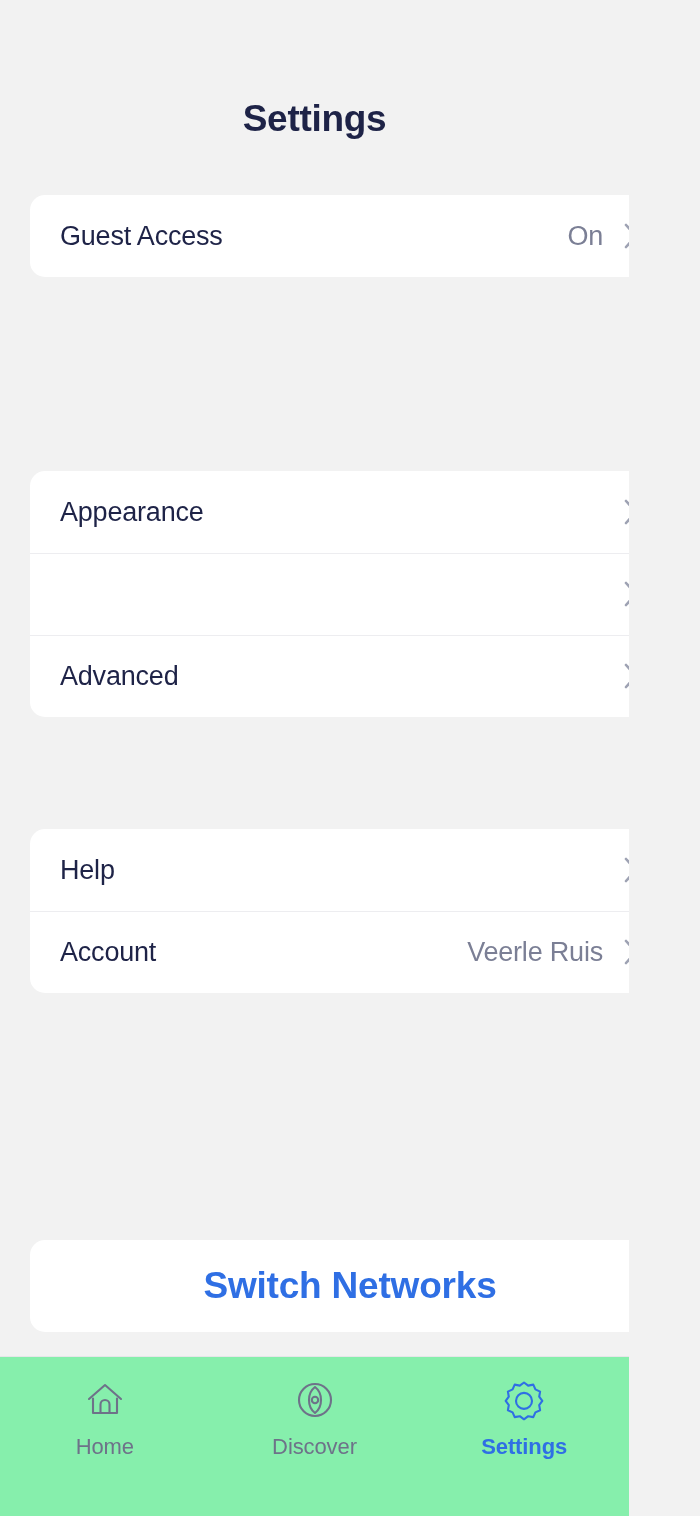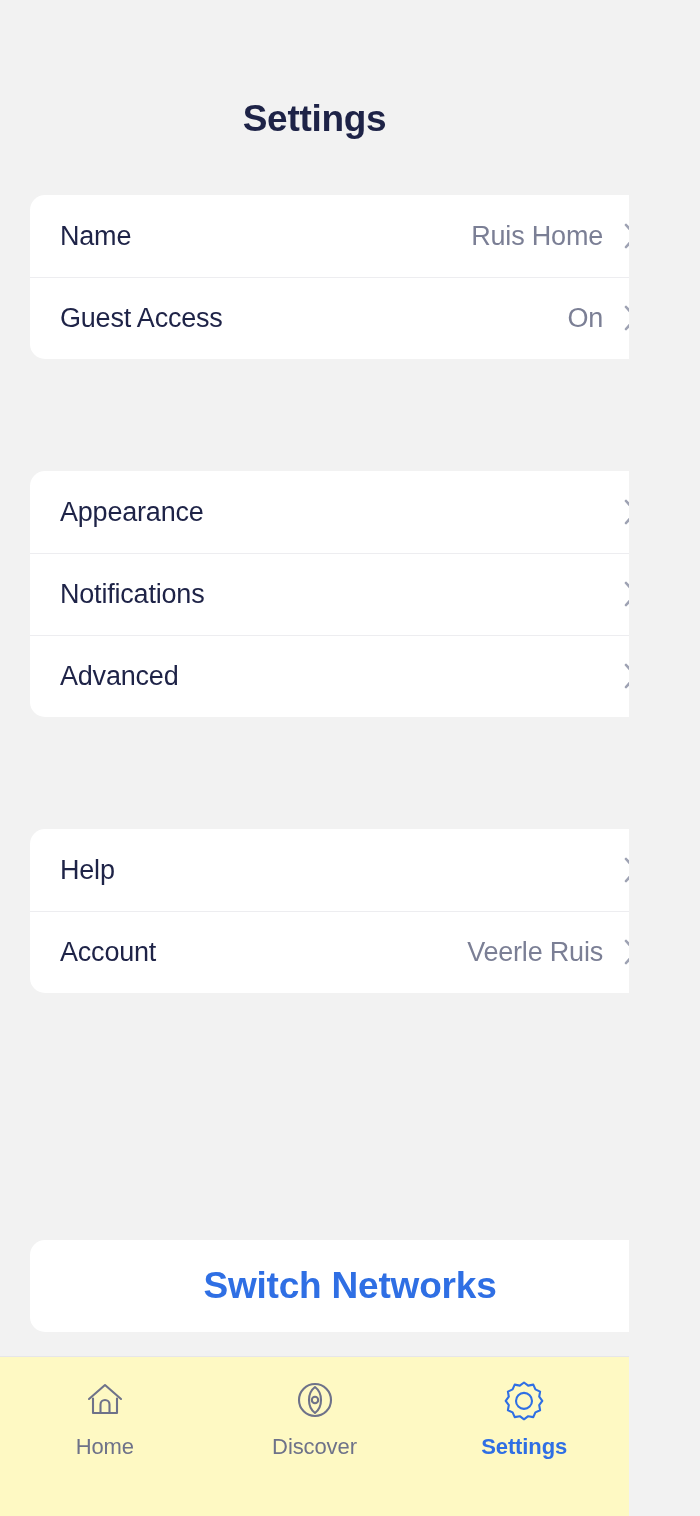--- a/index.html
+++ b/index.html
@@ -100,21 +100,21 @@
     font-weight:bold;
     color:#2f6fe4;
     letter-spacing:-0.2px;
   }
 
   
   .tabbar {
     position:absolute;
     left:0; right:0; bottom:0;
     height:160px;
-    background:#fef9c3;
+    background:#86efac;
     border-top:1px solid #e6e6e9;
     display:flex;
   }
   .tab {
     flex:1 1 0;
     display:flex;
     flex-direction:column;
     align-items:center;
     justify-content:flex-start;
     padding-top:20px;
@@ -140,50 +140,40 @@
 </style>
 </head>
 <body>
 
 <div class="screen">
 
   <h1 class="page-title">Settings</h1>
 
   <div class="card" id="card-0" style="top:195px;">
     <div class="row">
-      <span class="row-label">Name</span>
-      <span class="row-right">
-        <span class="row-value">Ruis Home</span>
-        <svg class="chevron" viewBox="0 0 17 28">
-            <path d="M3 3 L13 14 L3 25"></path>
-          </svg>
-      </span>
-    </div>
-    <div class="row">
       <span class="row-label">Guest Access</span>
       <span class="row-right">
         <span class="row-value">On</span>
         <svg class="chevron" viewBox="0 0 17 28">
             <path d="M3 3 L13 14 L3 25"></path>
           </svg>
       </span>
     </div>
   </div>
 
   <div class="card" id="card-1" style="top:471px;">
     <div class="row">
       <span class="row-label">Appearance</span>
       <span class="row-right">
         <svg class="chevron" viewBox="0 0 17 28">
             <path d="M3 3 L13 14 L3 25"></path>
           </svg>
       </span>
     </div>
     <div class="row">
-      <span class="row-label">Notifications</span>
       <span class="row-right">
         <svg class="chevron" viewBox="0 0 17 28">
             <path d="M3 3 L13 14 L3 25"></path>
           </svg>
       </span>
     </div>
     <div class="row">
       <span class="row-label">Advanced</span>
       <span class="row-right">
         <svg class="chevron" viewBox="0 0 17 28">

